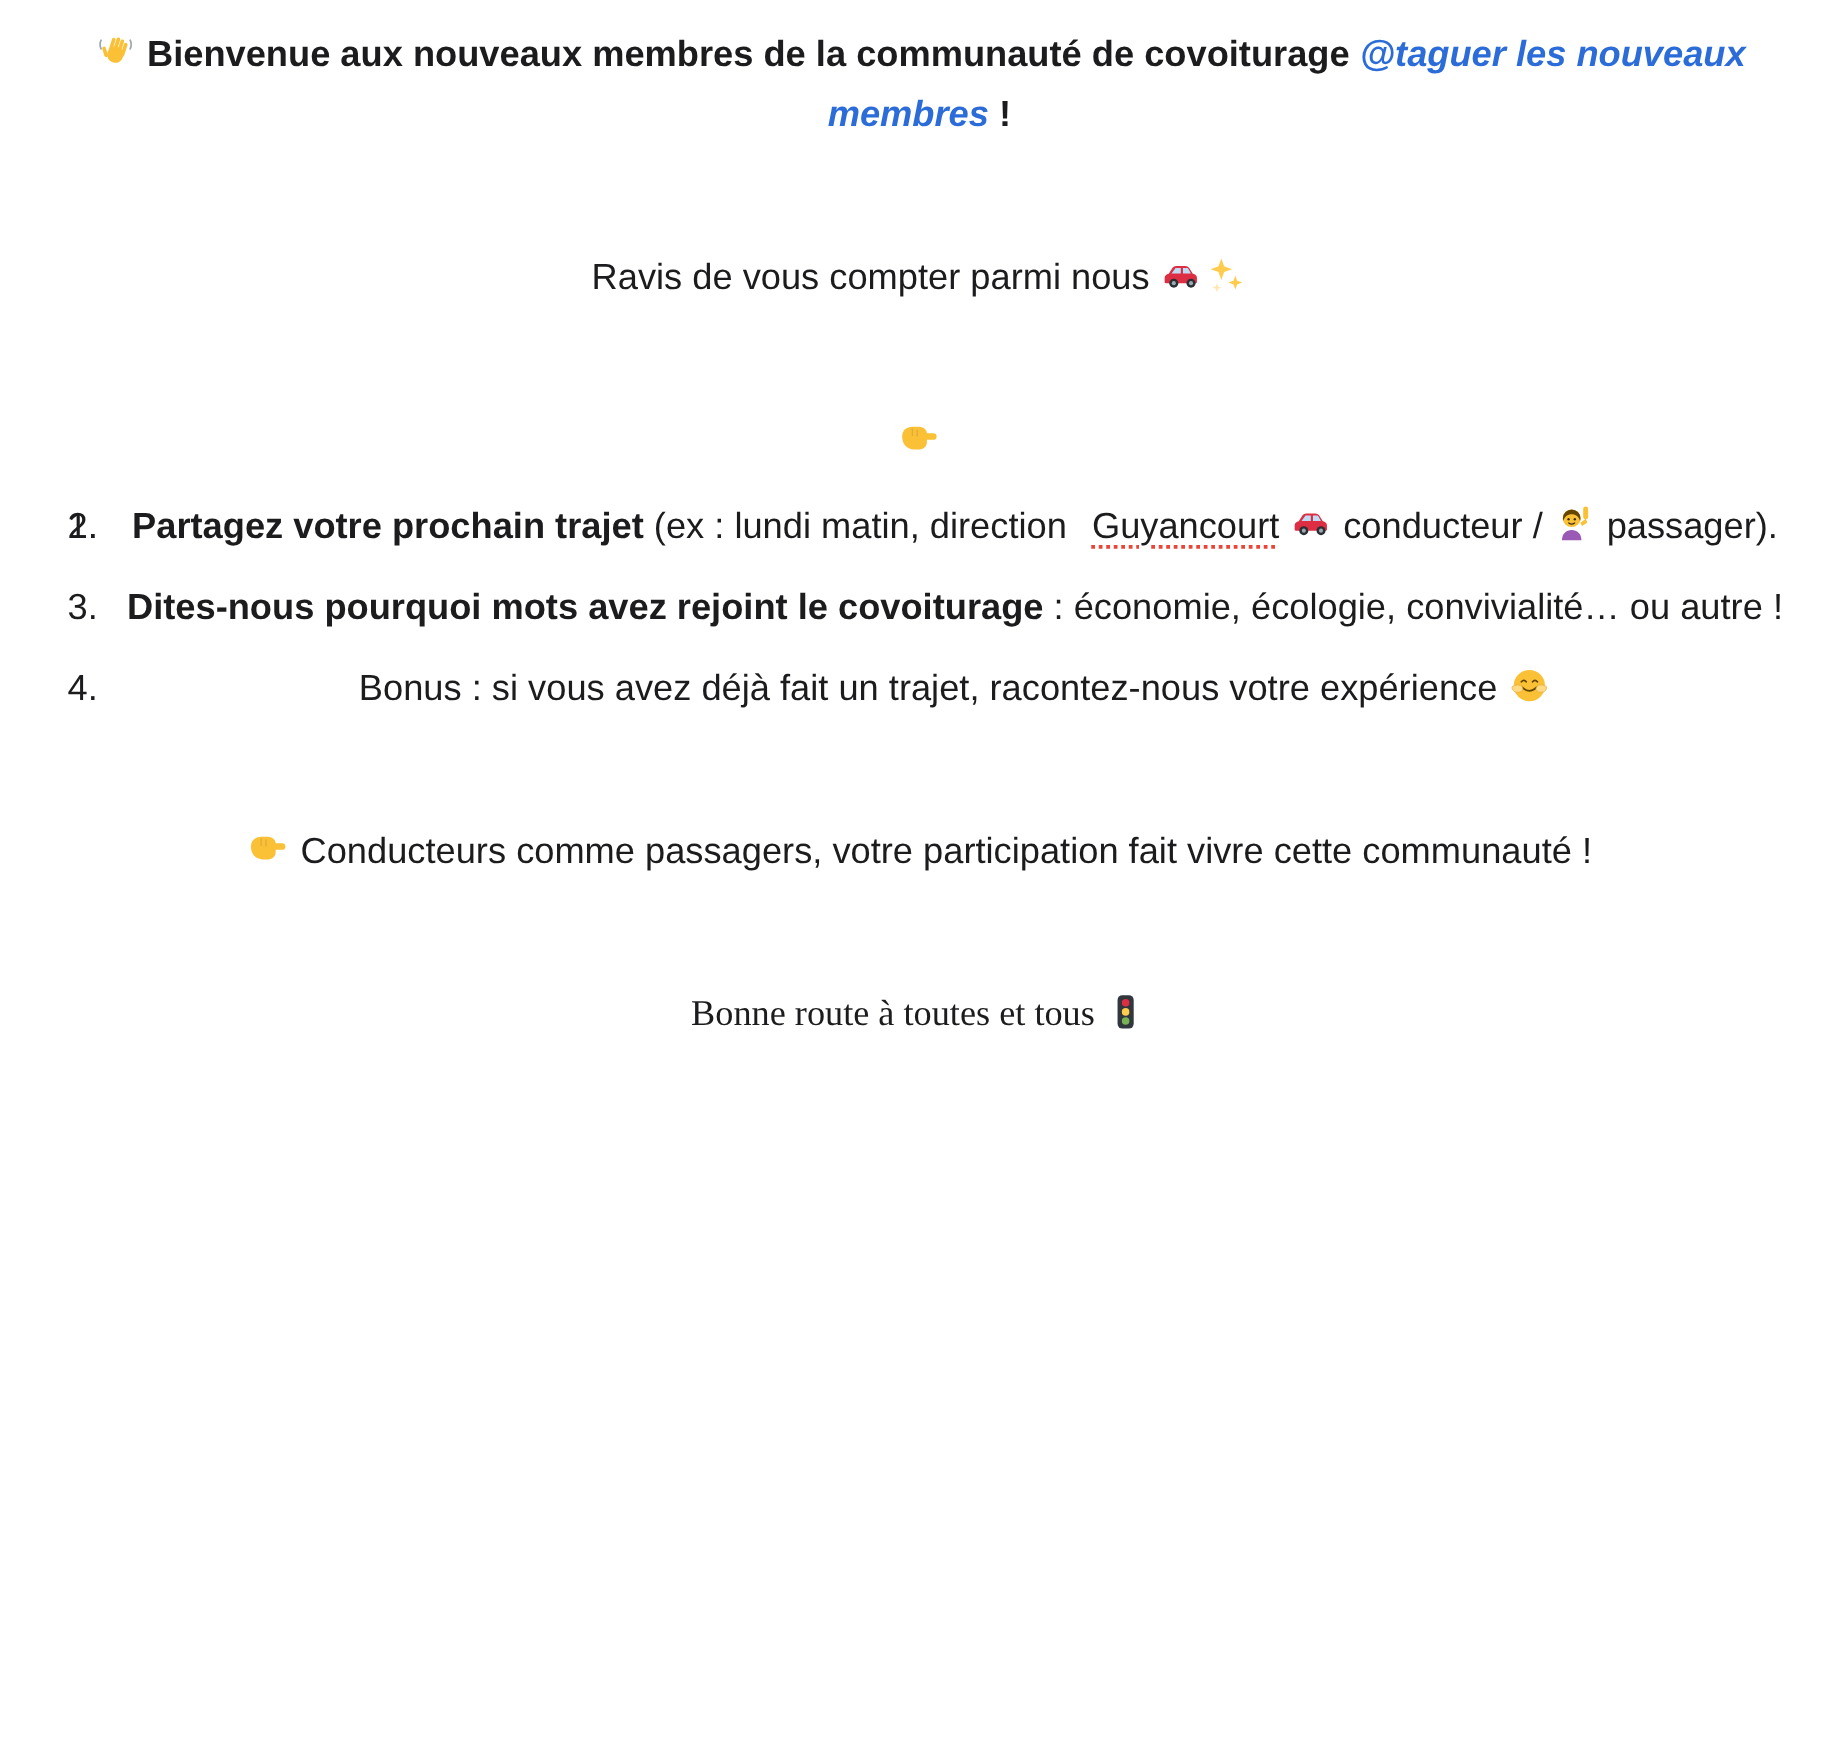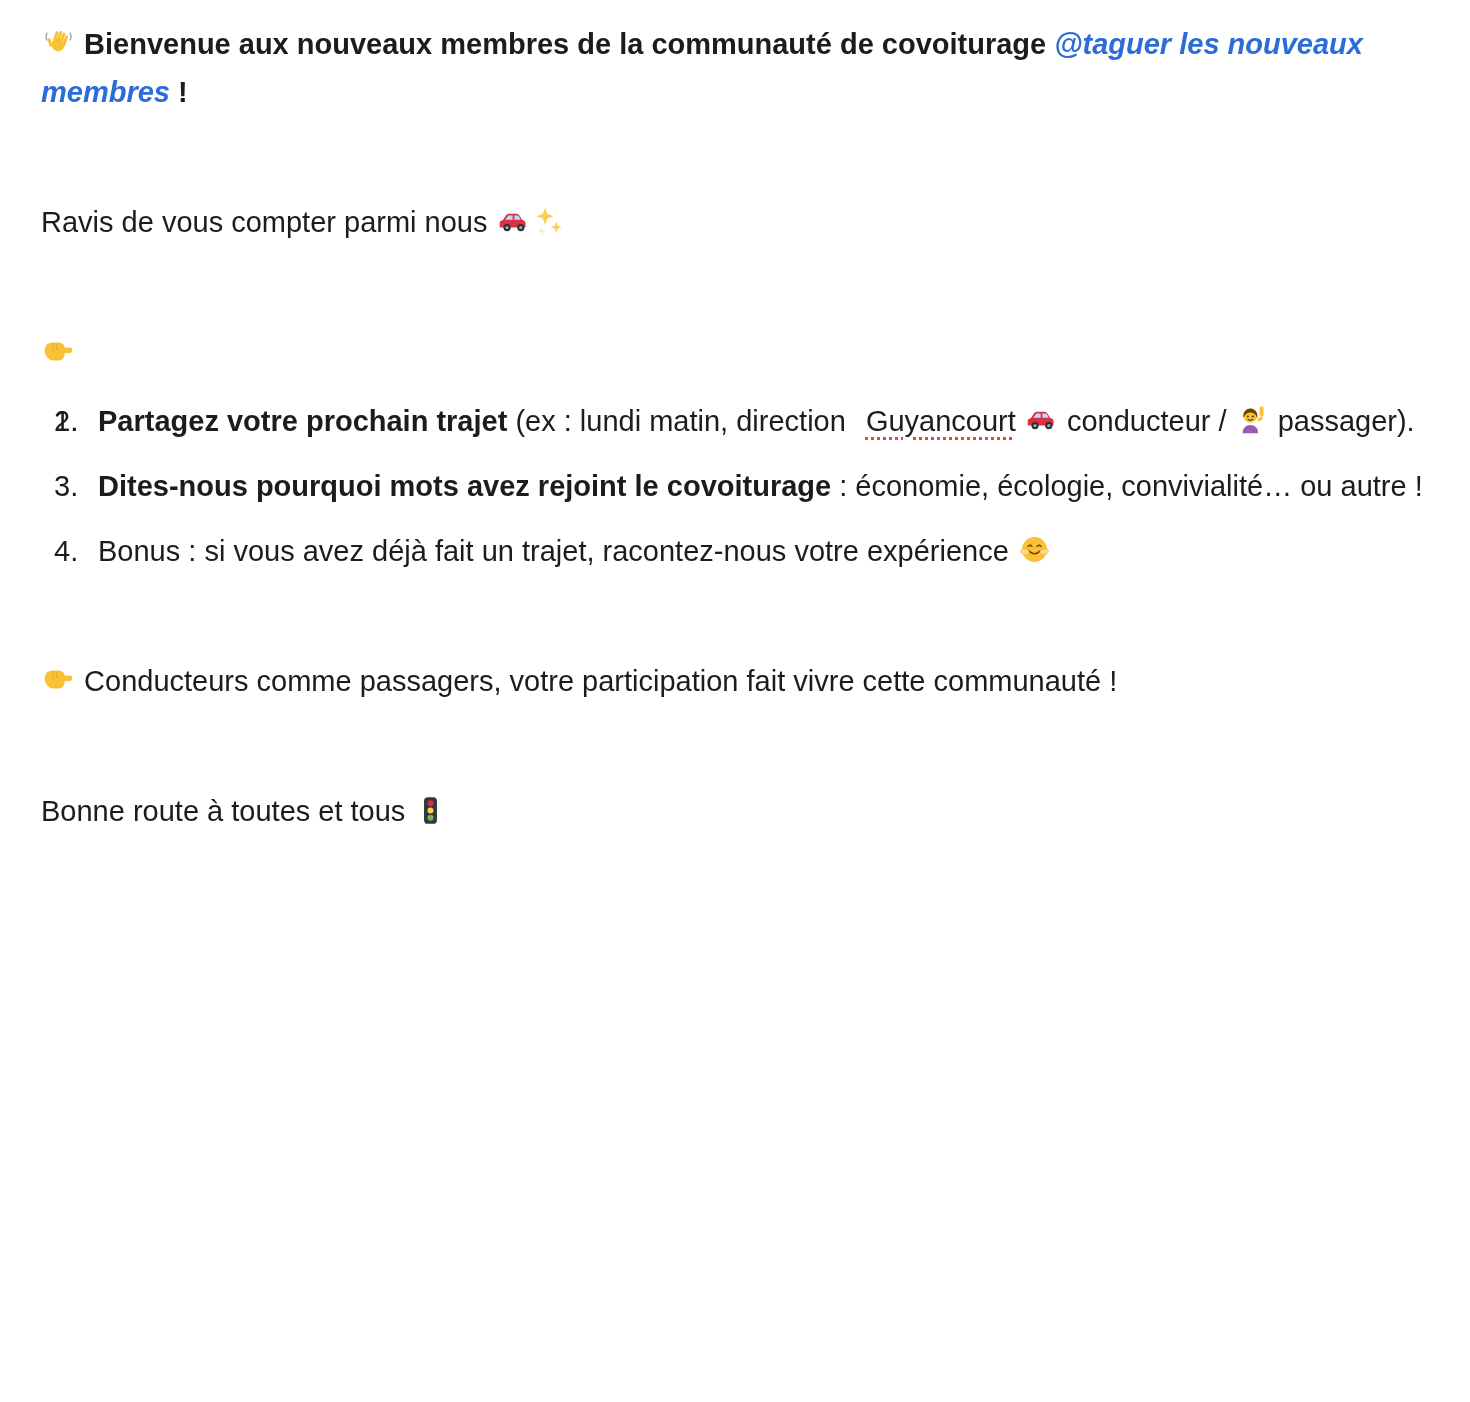--- a/index.html
+++ b/index.html
@@ -11,23 +11,23 @@
   html,body{background:var(--bg);}
   body{
     margin:0;
     padding:20px 40px 60px 41px;
     color:var(--text);
     font-family:"Liberation Sans","DejaVu Sans",sans-serif;
     font-size:29px;
     line-height:1.66;
     -webkit-font-smoothing:antialiased;
   }
-  .doc{max-width:1390px;}
+  .doc{max-width:1390px;text-align:center;}
   .para{margin:0 0 82px;}
-  .para:last-child{margin-bottom:0;}
+  .para:last-child{margin-bottom:0;font-family:Liberation Serif, serif;}
   .b{font-weight:700;}
   .i{font-style:italic;}
   .mention{
     color:var(--link);
     font-weight:700;
     font-style:italic;
     cursor:pointer;
   }
   .spell{
     text-decoration-line:underline;

